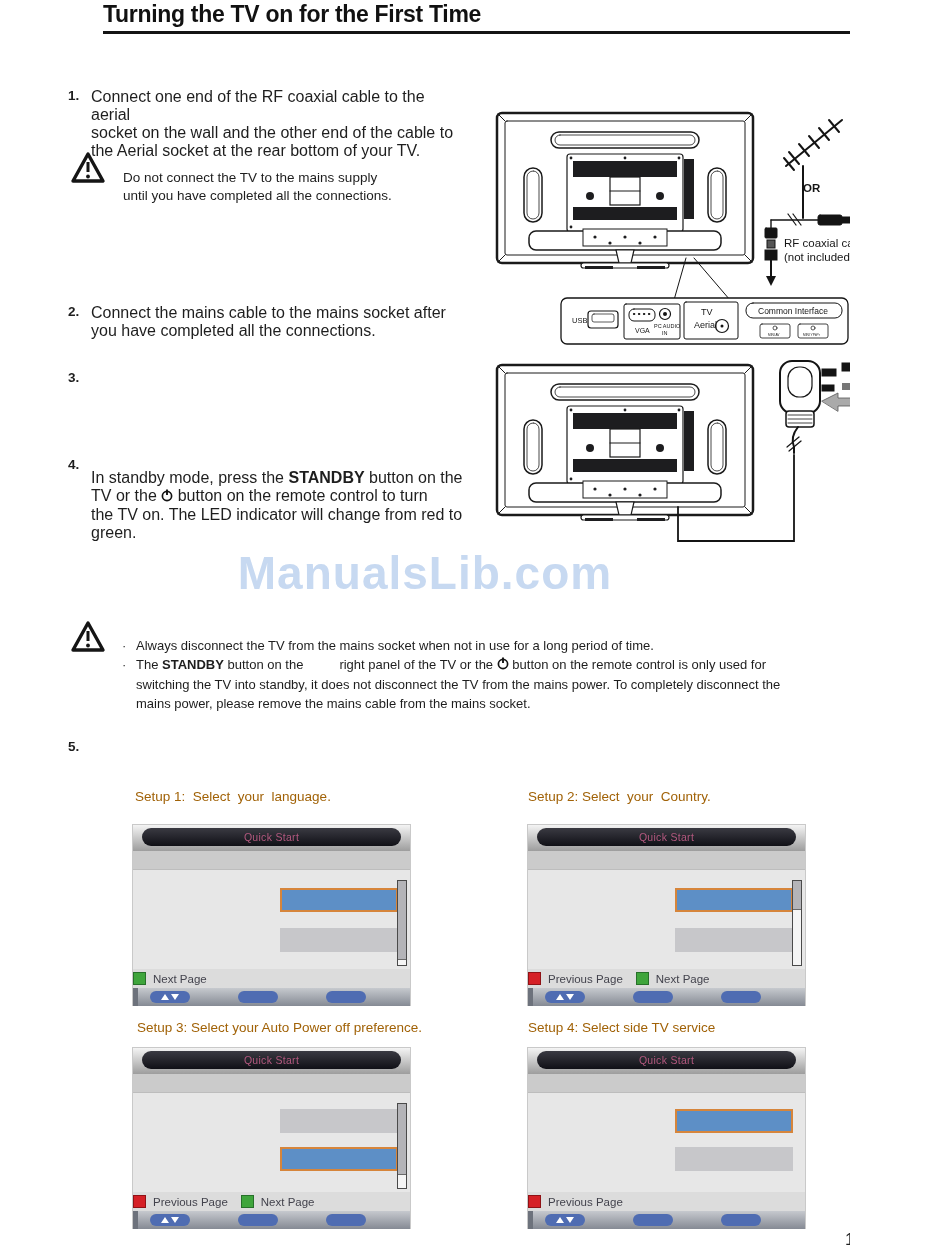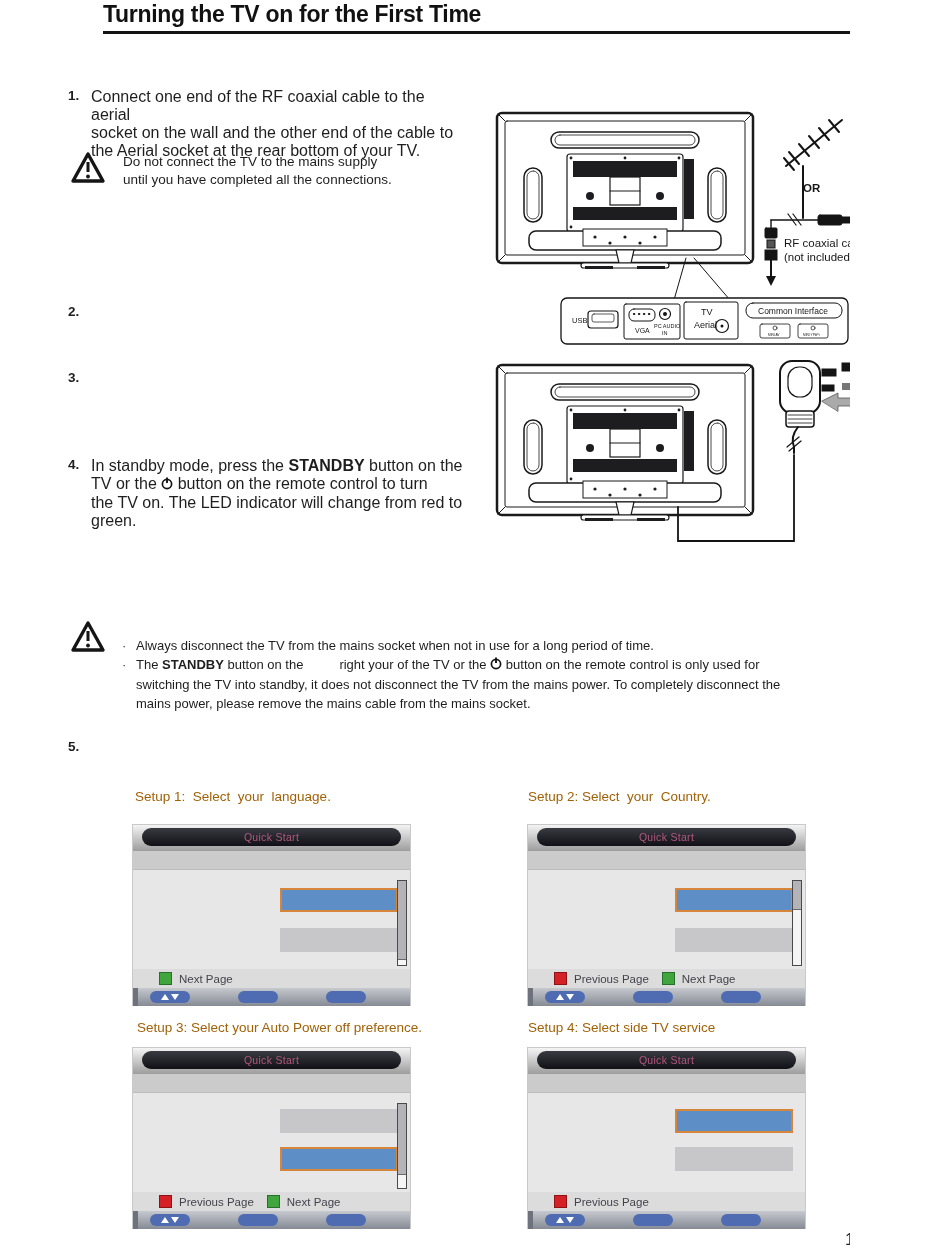--- a/index.html
+++ b/index.html
@@ -27,21 +27,21 @@
   .scr-pill{position:absolute;left:9px;right:9px;top:3px;height:18px;border-radius:9px;
             background:linear-gradient(#3a3a42,#101016);display:flex;align-items:center;justify-content:center;}
   .scr-title{font-size:10.5px;color:#b2587e;letter-spacing:0.3px;}
   .scr-sub{height:18px;background:#cbcbcb;border-bottom:1px solid #bdbdbd;}
   .scr-body{position:relative;height:99px;background:#e7e7e7;}
   .opt{position:absolute;left:147px;width:114px;height:20px;}
   .opt-blue{background:#5d8fc6;border:2px solid #d6853b;}
   .opt-gray{background:#c7c7ca;border:2px solid transparent;}
   .sbar{position:absolute;right:3px;top:10px;width:8px;height:84px;background:#f5f5f5;border:1px solid #4a4a4a;}
   .sthumb{width:100%;background:#b4b4b8;border-bottom:1px solid #6a6a6a;}
-  .scr-footer{height:19px;background:#dcdcdc;display:flex;align-items:center;padding-left:26px;gap:7px;}
+  .scr-footer{height:19px;background:#dcdcdc;display:flex;align-items:center;padding-left:0;gap:7px;}
   .sq{width:11px;height:11px;display:inline-block;}
   .sq-green{background:#3fa53c;border:1px solid #27702a;}
   .sq-red{background:#d52026;border:1px solid #8f1216;}
   .flabel{font-size:11.5px;color:#43434d;margin-right:6px;}
   .scr-bar{position:relative;height:18px;background:linear-gradient(#c6c9ce,#858a94);border-left:5px solid #6d727c;}
   .pill{position:absolute;top:3px;width:40px;height:12px;border-radius:6px;background:#4f6cb2;
         display:flex;align-items:center;justify-content:center;gap:2px;}
   .pill-1{left:12px;} .pill-2{left:100px;} .pill-3{left:188px;}
   .tri-up{width:0;height:0;border-left:4px solid transparent;border-right:4px solid transparent;border-bottom:6px solid #fff;}
   .tri-dn{width:0;height:0;border-left:4px solid transparent;border-right:4px solid transparent;border-top:6px solid #fff;}
@@ -60,21 +60,21 @@
 socket on the wall and the other end of the cable to
 the Aerial socket at the rear bottom of your TV.</div>
 
   <div class="abs" style="left:70px;top:150px">
     <svg width="36" height="36" viewBox="0 0 36 36">
       <path d="M18 4 L33 31 L3 31 Z" fill="none" stroke="#151515" stroke-width="3.4" stroke-linejoin="round"></path>
       <line x1="18" y1="12" x2="18" y2="22" stroke="#151515" stroke-width="3"></line>
       <circle cx="18" cy="26.5" r="1.9" fill="#151515"></circle>
     </svg>
   </div>
-  <div class="abs warn-text" style="left:123px;top:153px;width:330px">Do not connect the TV to the mains supply
+  <div class="abs warn-text" style="left:123px;top:169px;width:330px">Do not connect the TV to the mains supply
 until you have completed all the connections.</div>
 
   <div class="abs" style="left:488px;top:106px">
     <svg width="462" height="246" viewBox="0 0 462 246" fill="none" stroke-linecap="round">
       <defs>
         <symbol id="tvback" viewBox="0 0 260 162">
           <g stroke="#1a1a1a">
             <rect x="2" y="2" width="256" height="150" rx="5" fill="#fff" stroke-width="2.5"></rect>
             <rect x="10" y="10" width="240" height="134" rx="2" stroke-width="1"></rect>
             <line x1="3" y1="3" x2="10" y2="10"></line>
@@ -182,25 +182,27 @@
       <text x="174" y="229" font-size="5.5">IN</text>
       <text x="213" y="209" font-size="9">TV</text>
       <text x="206" y="222" font-size="9">Aerial</text>
       <text x="270" y="208" font-size="8.5">Common Interface</text>
       <text x="280" y="230" font-size="3.2">MINI AV</text>
       <text x="315" y="230" font-size="3.2">MINI YPbPr</text>
     </svg>
   </div>
 
   <div class="abs step-num" style="left:68px;top:304px">2.</div>
+  <div class="abs step-text" style="left:91px;top:304px;width:370px">Connect the mains cable to the mains socket after
+you have completed all the connections.</div>
 
   <div class="abs step-num" style="left:68px;top:370px">3.</div>
 
   <div class="abs step-num" style="left:68px;top:457px">4.</div>
-  <div class="abs step-text" style="left:91px;top:457px;width:380px"><span>In standby mode, press the </span><b>STANDBY</b><span> button on the
+  <div class="abs step-text" style="left:91px;top:469px;width:380px"><span>In standby mode, press the </span><b>STANDBY</b><span> button on the
 TV or the </span><span class="pwr"><svg width="12" height="13" viewBox="0 0 12 13">
           <circle cx="6" cy="7" r="4.6" fill="none" stroke="#141414" stroke-width="1.7"></circle>
           <line x1="6" y1="0.5" x2="6" y2="6" stroke="#141414" stroke-width="1.9"></line>
         </svg></span><span> button on the remote control to turn
 the TV on. The LED indicator will change from red to
 green.</span></div>
 
   <div class="abs" style="left:488px;top:355px">
     <svg width="462" height="202" viewBox="0 0 462 202" fill="none" stroke-linecap="round">
       <g>
@@ -221,34 +223,35 @@
         <path d="M310,72 q-8,10 -4,20" stroke-width="2"></path>
         <line x1="306" y1="92" x2="306" y2="98" stroke-width="2"></line>
         <line x1="299" y1="92" x2="311" y2="82" stroke-width="1.2"></line>
         <line x1="301" y1="96" x2="313" y2="86" stroke-width="1.2"></line>
         <polyline points="306,100 306,186 306,186" stroke-width="0"></polyline>
         <polyline points="190,152 190,186 306,186 306,100" stroke-width="1.8" fill="none"></polyline>
       </g>
     </svg>
   </div>
 
+  <div class="abs watermark">ManualsLib.com</div>
 
   <div class="abs" style="left:70px;top:619px">
     <svg width="36" height="36" viewBox="0 0 36 36">
       <path d="M18 4 L33 31 L3 31 Z" fill="none" stroke="#151515" stroke-width="3.4" stroke-linejoin="round"></path>
       <line x1="18" y1="12" x2="18" y2="22" stroke="#151515" stroke-width="3"></line>
       <circle cx="18" cy="26.5" r="1.9" fill="#151515"></circle>
     </svg>
   </div>
   <div class="abs bullets" style="left:122px;top:636px;width:800px">
     <div class="bullet-row">
       <span class="bullet-dot">·</span>
       <span>Always disconnect the TV from the mains socket when not in use for a long period of time.</span>
     </div>
-    <div class="bullet-row" style="white-space:pre-line"><span class="bullet-dot">·</span><span>The </span><b>STANDBY</b><span> button on the</span><span class="spacer"></span><span>right your of the TV or the </span><span class="pwr"><svg width="12" height="13" viewBox="0 0 12 13">
+    <div class="bullet-row" style="white-space:pre-line"><span class="bullet-dot">·</span><span>The </span><b>STANDBY</b><span> button on the</span><span class="spacer"></span><span>right panel of the TV or the </span><span class="pwr"><svg width="12" height="13" viewBox="0 0 12 13">
             <circle cx="6" cy="7" r="4.6" fill="none" stroke="#141414" stroke-width="1.7"></circle>
             <line x1="6" y1="0.5" x2="6" y2="6" stroke="#141414" stroke-width="1.9"></line>
           </svg></span><span> button on the remote control is only used for
 switching the TV into standby, it does not disconnect the TV from the mains power. To completely disconnect the
 mains power, please remove the mains cable from the mains socket.</span></div>
   </div>
 
   <div class="abs step-num" style="left:68px;top:739px">5.</div>
 
   <div class="abs caption" style="left:135px;top:789px">Setup 1:  Select  your  language.</div>

